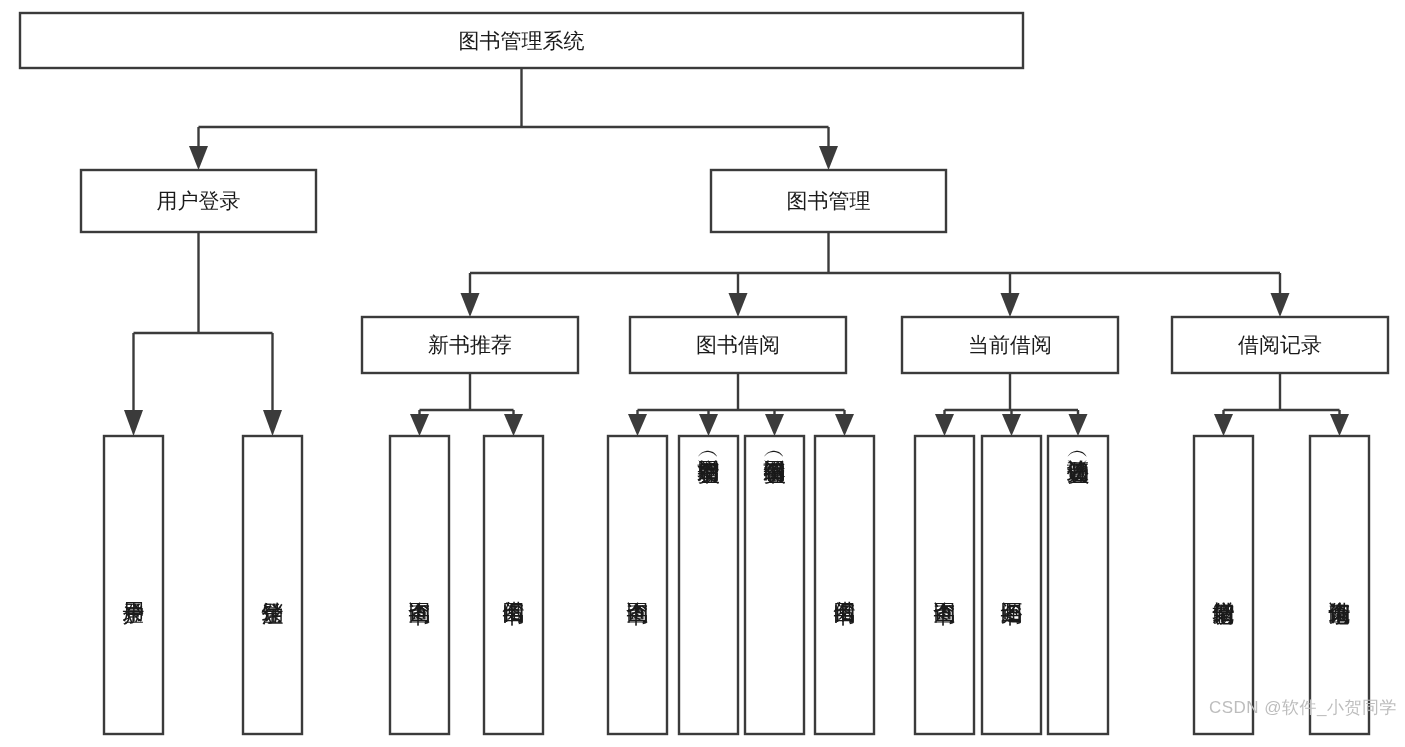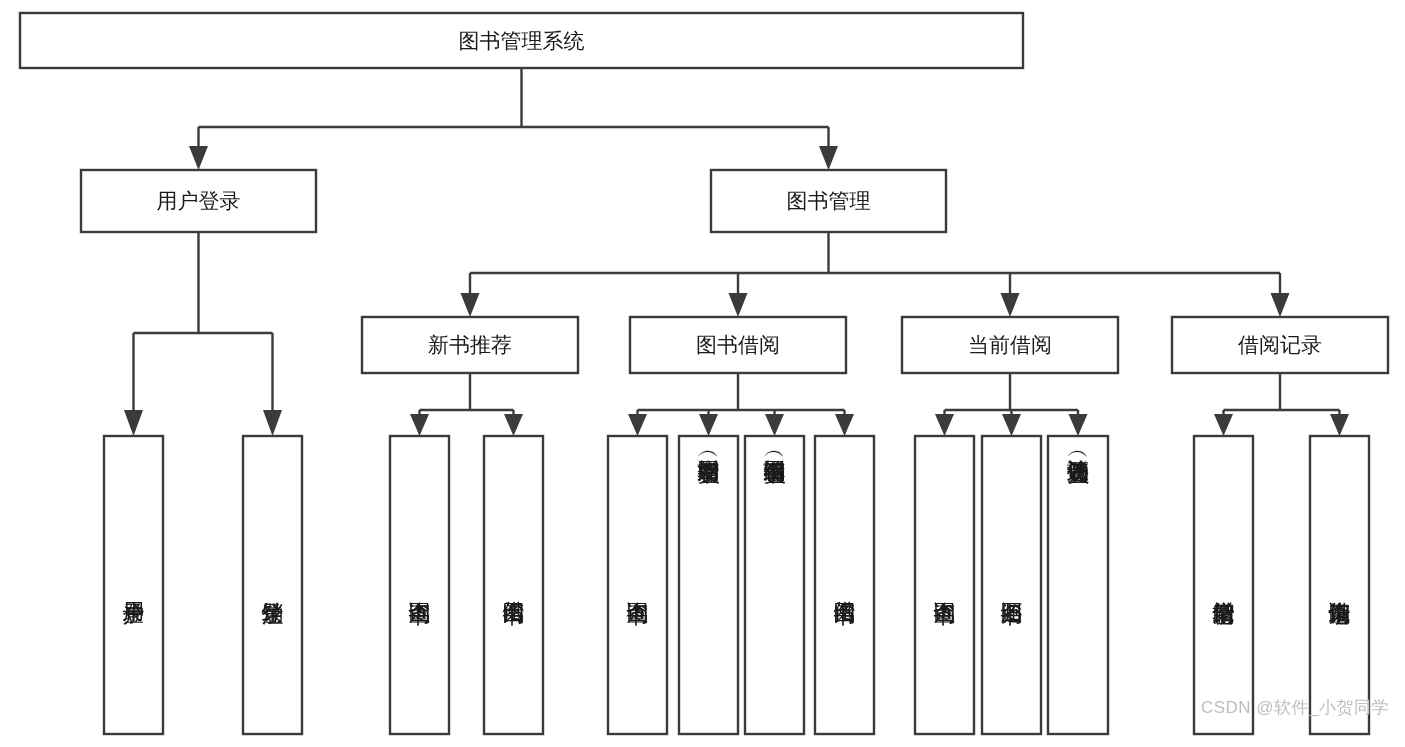--- a/index.html
+++ b/index.html
@@ -60,21 +60,21 @@
     text-orientation: upright;
     font-family: "Liberation Sans", "DejaVu Sans", sans-serif;
     font-size: 22px;
     line-height: 1.08;
     color: #1a1a1a;
     letter-spacing: 0.5px;
     white-space: nowrap;
   }
   .watermark {
     position: absolute;
-    right: 16px;
+    right: 8px;
     bottom: 6px;
     font-family: "Liberation Sans", "DejaVu Sans", sans-serif;
     font-size: 17px;
     color: #bdbdbd;
     letter-spacing: 0.5px;
     user-select: none;
   }
 </style>
 </head>
 <body>

